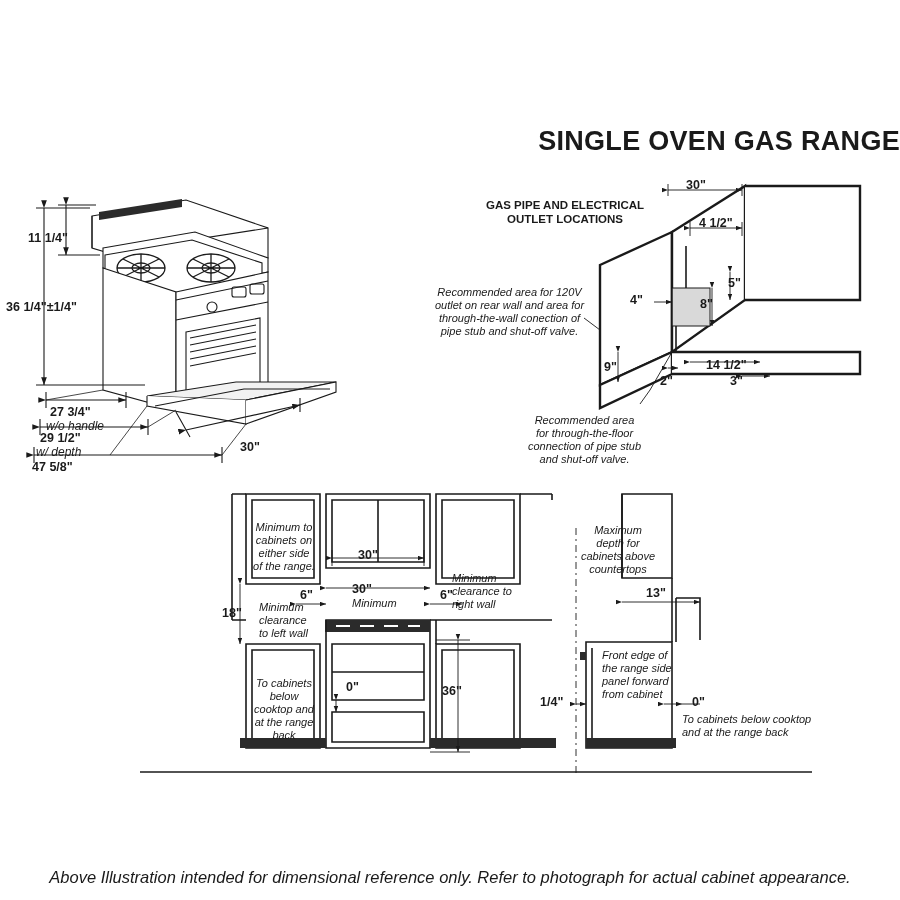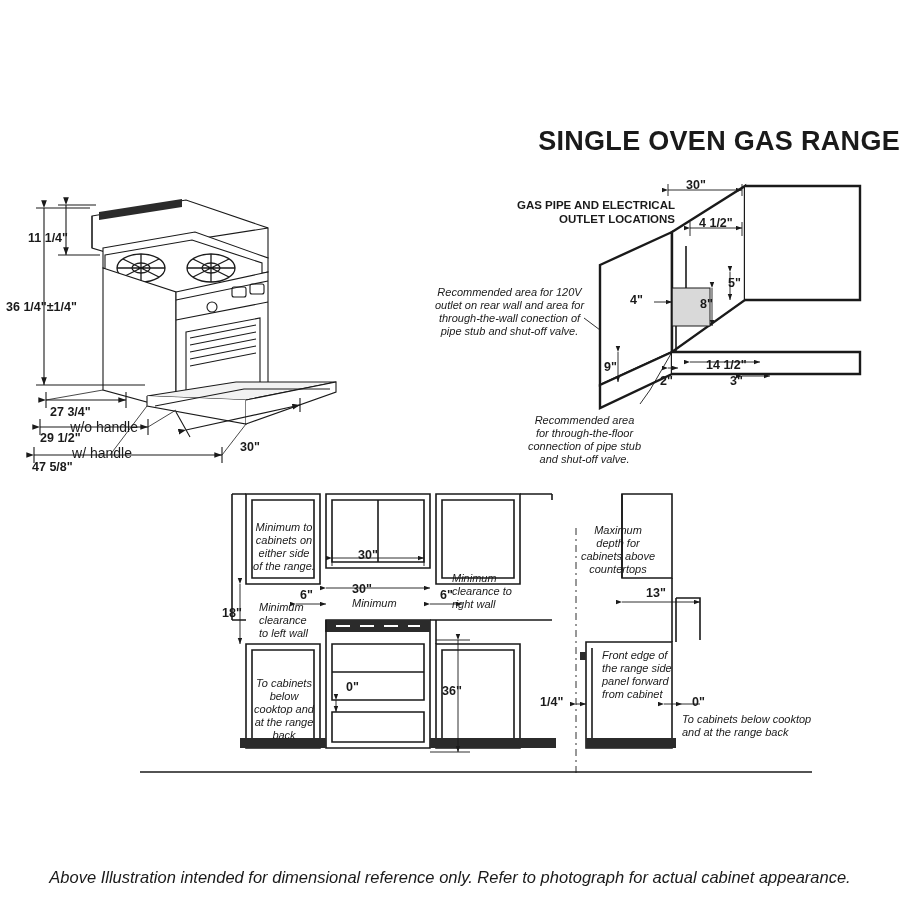--- a/index.html
+++ b/index.html
@@ -15,21 +15,21 @@
     font-size:27px;font-weight:700;letter-spacing:.3px;
   }
   .footer{
     position:absolute;left:0;top:868px;width:900px;text-align:center;
     font-size:16.5px;font-style:italic;
   }
   .lbl{position:absolute;font-size:11px;line-height:1.18;white-space:pre;}
   .lbl.i{font-style:italic;}
   .lbl.c{text-align:center;}
   .dim{position:absolute;font-size:12.5px;font-weight:700;white-space:pre;}
-  .dimsm{position:absolute;font-size:14px;white-space:pre;text-align:right;}
+  .dimsm{position:absolute;font-size:12px;white-space:pre;text-align:left;font-style:italic;}
   .sect{position:absolute;font-size:11.5px;font-weight:700;text-align:center;line-height:1.25;white-space:pre;}
 </style>
 </head>
 <body>
 
 <div class="stage">
 
   <div class="title">SINGLE OVEN GAS RANGE</div>
 
   <svg viewBox="0 0 900 900">
@@ -210,25 +210,25 @@
         <path d="M682,704 L700,704"></path>
       </g>
     </g>
   </svg>
 
   <div class="dim" style="left:28px;top:231px;">11 1/4"</div>
   <div class="dim" style="left:6px;top:300px;">36 1/4"±1/4"</div>
   <div class="dim" style="left:50px;top:405px;">27 3/4"</div>
   <div class="dimsm" style="left:46px;top:419px;width:92px;">w/o handle</div>
   <div class="dim" style="left:40px;top:431px;">29 1/2"</div>
-  <div class="dimsm" style="left:36px;top:445px;width:96px;">w/ handle</div>
+  <div class="dimsm" style="left:36px;top:445px;width:96px;">w/ depth</div>
   <div class="dim" style="left:32px;top:460px;">47 5/8"</div>
   <div class="dim" style="left:240px;top:440px;">30"</div>
 
-  <div class="sect" style="left:455px;top:198px;width:220px;text-align:right;">GAS PIPE AND ELECTRICAL
+  <div class="sect" style="left:455px;top:198px;width:220px;">GAS PIPE AND ELECTRICAL
 OUTLET LOCATIONS</div>
 
   <div class="dim" style="left:686px;top:178px;">30"</div>
   <div class="dim" style="left:699px;top:216px;">4 1/2"</div>
   <div class="dim" style="left:630px;top:293px;">4"</div>
   <div class="dim" style="left:700px;top:297px;">8"</div>
   <div class="dim" style="left:728px;top:276px;">5"</div>
   <div class="dim" style="left:604px;top:360px;">9"</div>
   <div class="dim" style="left:660px;top:374px;">2"</div>
   <div class="dim" style="left:706px;top:358px;">14 1/2"</div>

